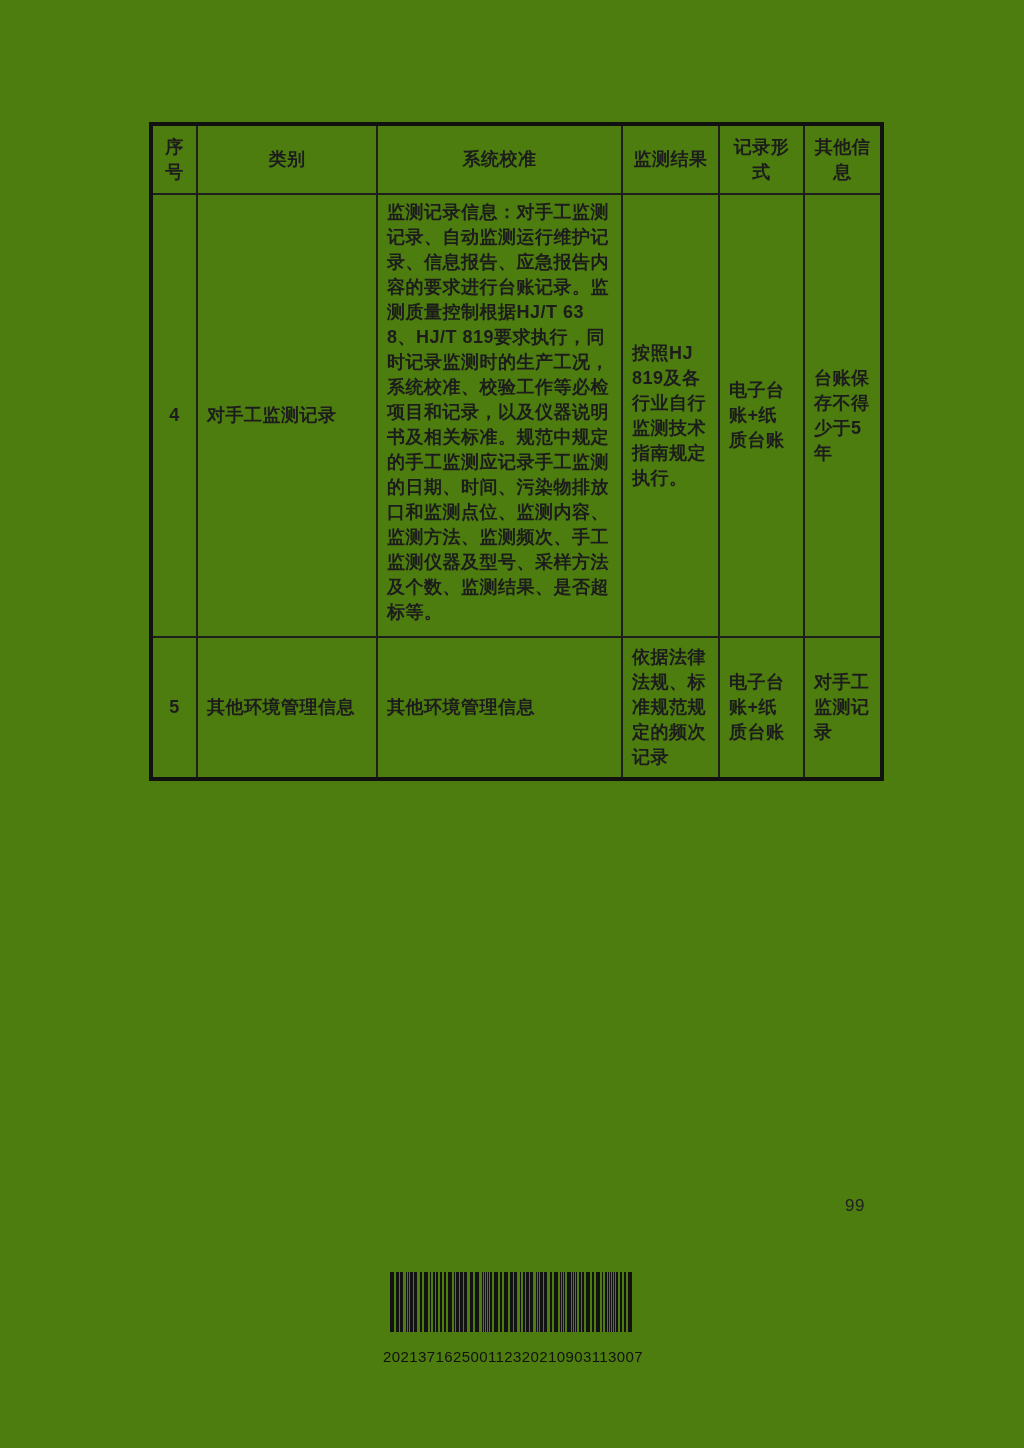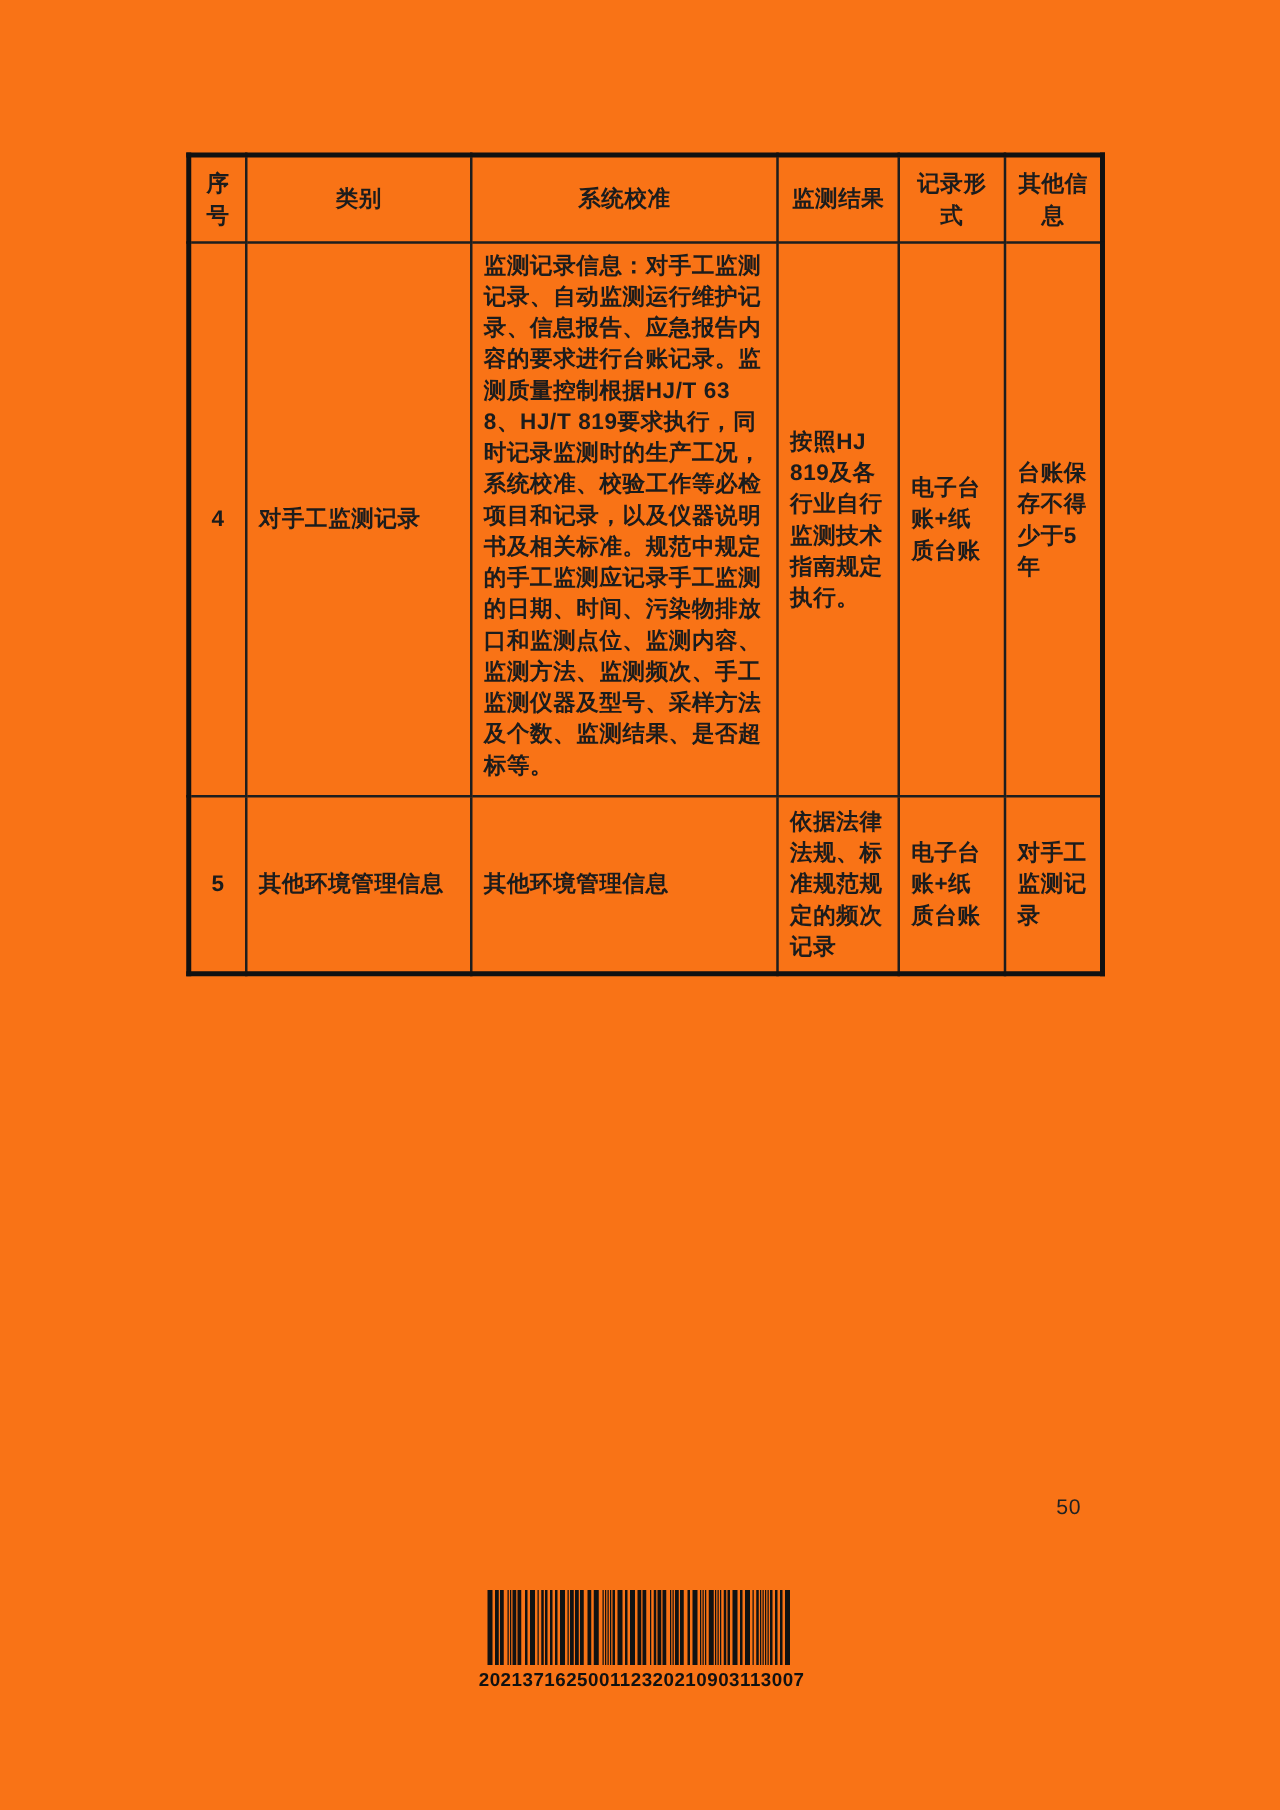--- a/index.html
+++ b/index.html
@@ -4,21 +4,21 @@
 <style>
   html, body {
     margin: 0;
     padding: 0;
     background: #ffffff;
   }
   .page {
     position: relative;
     width: 1024px;
     height: 1448px;
-    background: #f97316;
+    background: #4d7c0f;
     overflow: hidden;
     font-family: "Liberation Sans", sans-serif;
     color: #1a1a1a;
   }
 
   
   table.records-table {
     position: absolute;
     left: 149px;
     top: 122px;
@@ -77,27 +77,26 @@
   .barcode-bars {
     display: flex;
     justify-content: center;
     align-items: stretch;
     height: 60px;
   }
   .barcode-bars span { flex: 0 0 auto; height: 100%; }
   .barcode-bars span.bar { background: #121212; }
   .barcode-bars span.gap { background: transparent; }
   .barcode-digits {
-    margin-top: 4px;
+    margin-top: 16px;
     text-align: center;
     font-size: 15px;
     letter-spacing: 0.4px;
     color: #111;
     white-space: nowrap;
-    font-weight: bold;
   }
 </style>
 </head>
 <body>
 
 <div class="page">
 
   <table class="records-table">
     <colgroup>
       <col style="width:46px">
@@ -130,21 +129,21 @@
         <td class="cell-no">5</td>
         <td class="cell-category">其他环境管理信息</td>
         <td class="cell-content">其他环境管理信息</td>
         <td class="cell-frequency">依据法律法规、标准规范规定的频次记录</td>
         <td class="cell-form">电子台账+纸质台账</td>
         <td class="cell-other">对手工监测记录</td>
       </tr>
     </tbody>
   </table>
 
-  <div class="page-number">50</div>
+  <div class="page-number">99</div>
 
   <div class="barcode">
     <div class="barcode-bars" id="barcode-bars">
         <span class="bar" style="width: 4px;"></span>
         <span class="gap" style="width: 2px;"></span>
         <span class="bar" style="width: 3px;"></span>
         <span class="gap" style="width: 1px;"></span>
         <span class="bar" style="width: 3px;"></span>
         <span class="gap" style="width: 3px;"></span>
         <span class="bar" style="width: 1px;"></span>

